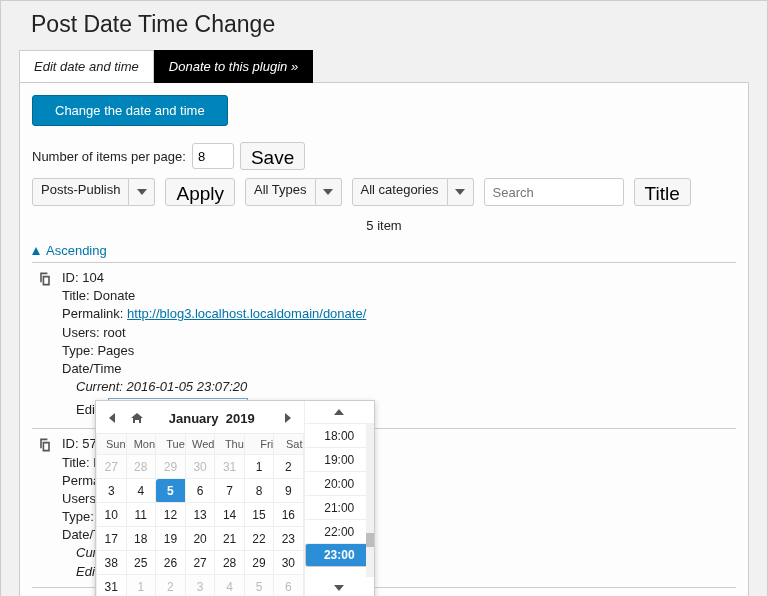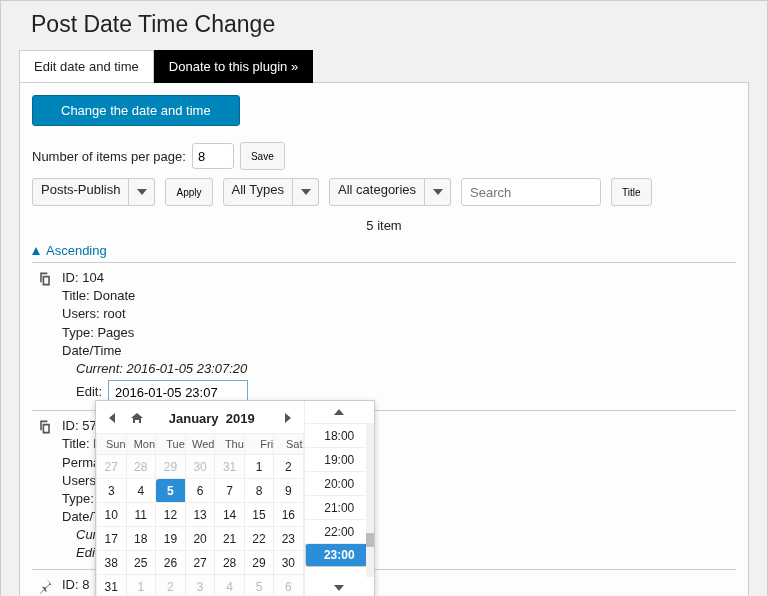--- a/index.html
+++ b/index.html
@@ -5,40 +5,40 @@
   * { box-sizing: border-box; }
   body {
     margin: 0;
     font-family: -apple-system, "Segoe UI", Arial, sans-serif;
     font-size: 13px;
     background: #f1f1f1;
     color: #222;
   }
   .wrap { border: 1px solid #ccc; padding: 4px 18px 12px 18px; width: 768px; min-height: 596px; background: #f1f1f1; }
   h1 { font-size: 23px; font-weight: 400; margin: 6px 0 12px 12px; }
-  .tabs { display: flex; }
+  .tabs { display: flex; font-style: italic; }
   .tab {
     padding: 8px 14px;
     font-size: 13px;
     border: 1px solid #ccc;
     background: #fff;
     cursor: pointer;
   }
   .tab.black { background: #000; color: #fff; border-color: #000; }
   .panel { border: 1px solid #ccc; background: #fdfdfd; margin-top: -1px; padding: 12px 12px 14px 12px; }
   .btn-primary {
     background: #0085ba; color: #fff;
     border: 1px solid #006a95; border-radius: 3px;
-    padding: 7px 28px; font-size: 13px; cursor: pointer;
+    padding: 7px 22px; font-size: 13px; cursor: pointer;
   }
   .controls-row { display: flex; align-items: center; gap: 6px; margin-top: 16px; margin-bottom: 8px; }
   .small-input { width: 42px; height: 26px; border: 1px solid #ccc; border-radius: 3px; padding: 2px 5px; font-size: 13px; }
   .btn-secondary {
     background: #f7f7f7; border: 1px solid #ccc; border-radius: 3px;
-    padding: 4px 10px; font-size: 10px; cursor: pointer; height: 28px;
+    padding: 4px 10px; font-size: 19px; cursor: pointer; height: 28px;
   }
   .filters-row { display: flex; align-items: center; gap: 10px; }
   .sel-wrap { display: inline-flex; }
   .sel {
     height: 28px; border: 1px solid #ccc; border-radius: 3px 0 0 3px;
     background: #f7f7f7; padding: 3px 8px; font-size: 13px;
   }
   .sel-btn {
     width: 26px; height: 28px; border: 1px solid #ccc; border-left: none;
     border-radius: 0 3px 3px 0; background: #f7f7f7;
@@ -147,20 +147,24 @@
     
     <div class="list-item">
       <div class="icon-col">
         <svg viewBox="0 0 20 20">
             <path d="M4 2h9v2H6v10H4V2zm3 4h9v12H7V6zm2 2v8h5V8H9z"></path>
           </svg>
       </div>
       <div class="meta-col">
         <div>ID: 104</div>
         <div>Title: Donate</div>
+        <div>
+          <span>Permalink:</span>
+          <a href="#">http://blog3.localhost.localdomain/donate/</a>
+        </div>
         <div>Users: root</div>
         <div>Type: Pages</div>
         <div>Date/Time</div>
         <div class="indent">
           <span>Current:</span>
           <span>2016-01-05 23:07:20</span>
         </div>
         <div class="edit-row">
           <span>Edit:</span>
           <input class="datetime-input" value="2016-01-05 23:07" style="">

